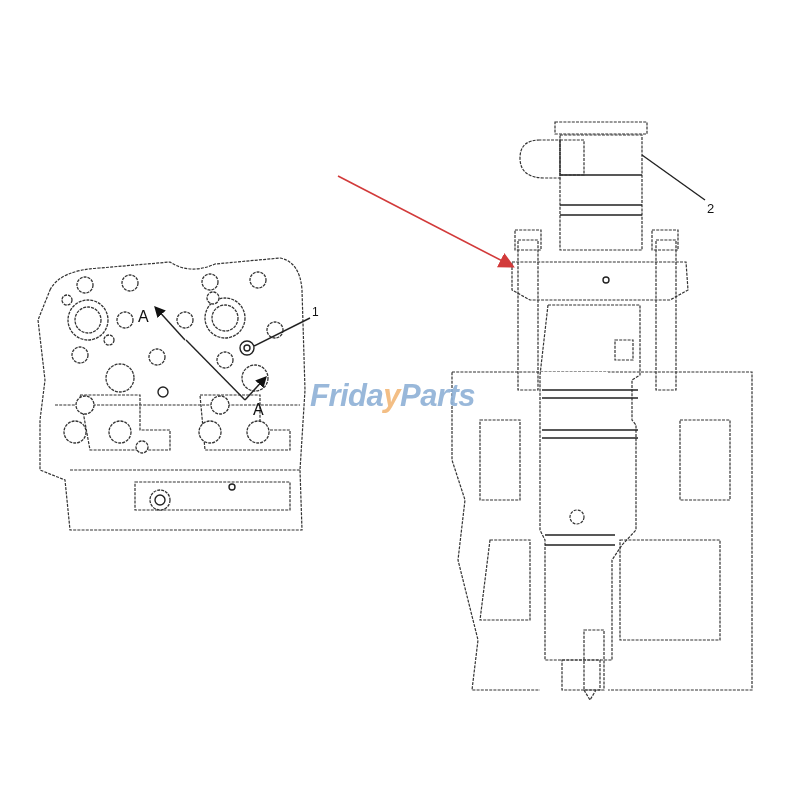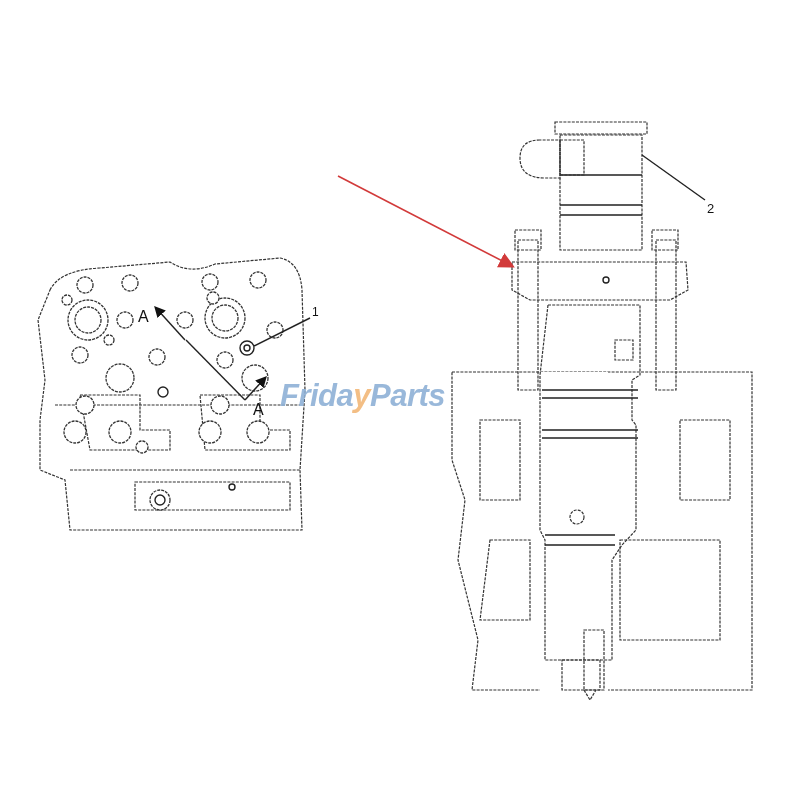--- a/index.html
+++ b/index.html
@@ -3,21 +3,21 @@
 <meta charset="utf-8">
 <style>
   html,body{margin:0;padding:0;background:#ffffff;}
   body{width:800px;height:800px;position:relative;overflow:hidden;font-family:"Liberation Sans",sans-serif;}
   svg{position:absolute;left:0;top:0;}
   .ln{fill:none;stroke:#333;stroke-width:1.2;stroke-dasharray:3 1.2;}
   .lnS{fill:none;stroke:#222;stroke-width:1.4;}
   .hole{fill:#fff;stroke:#333;stroke-width:1.3;stroke-dasharray:3 1;}
   .hatch{stroke:#444;stroke-width:0.9;}
   .lbl{font-family:"Liberation Sans",sans-serif;fill:#111;}
-  .wm{position:absolute;left:280px;top:378px;font-family:"Liberation Sans",sans-serif;font-weight:bold;font-style:italic;font-size:31px;color:#8fb1d6;letter-spacing:-0.5px;opacity:0.9;}
+  .wm{position:absolute;left:310px;top:378px;font-family:"Liberation Sans",sans-serif;font-weight:bold;font-style:italic;font-size:31px;color:#8fb1d6;letter-spacing:-0.5px;opacity:0.9;}
   .wm .v{color:#f2b878;}
 </style>
 </head>
 <body>
 
 <svg width="800" height="800" viewBox="0 0 800 800">
   <defs>
     <pattern id="hp" patternUnits="userSpaceOnUse" width="14" height="14" patternTransform="rotate(-45)">
       <line x1="0" y1="0" x2="0" y2="14" class="hatch"></line>
     </pattern>

